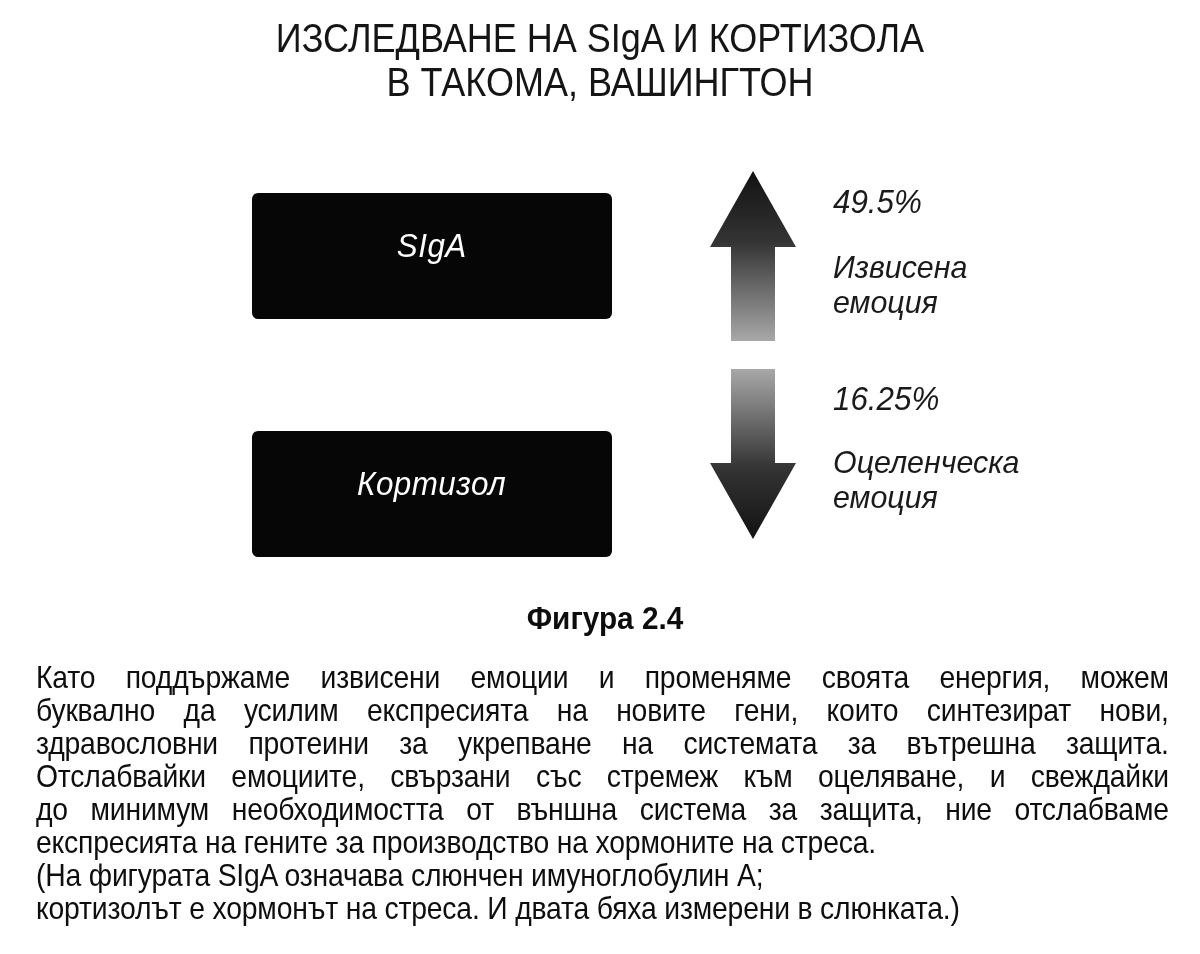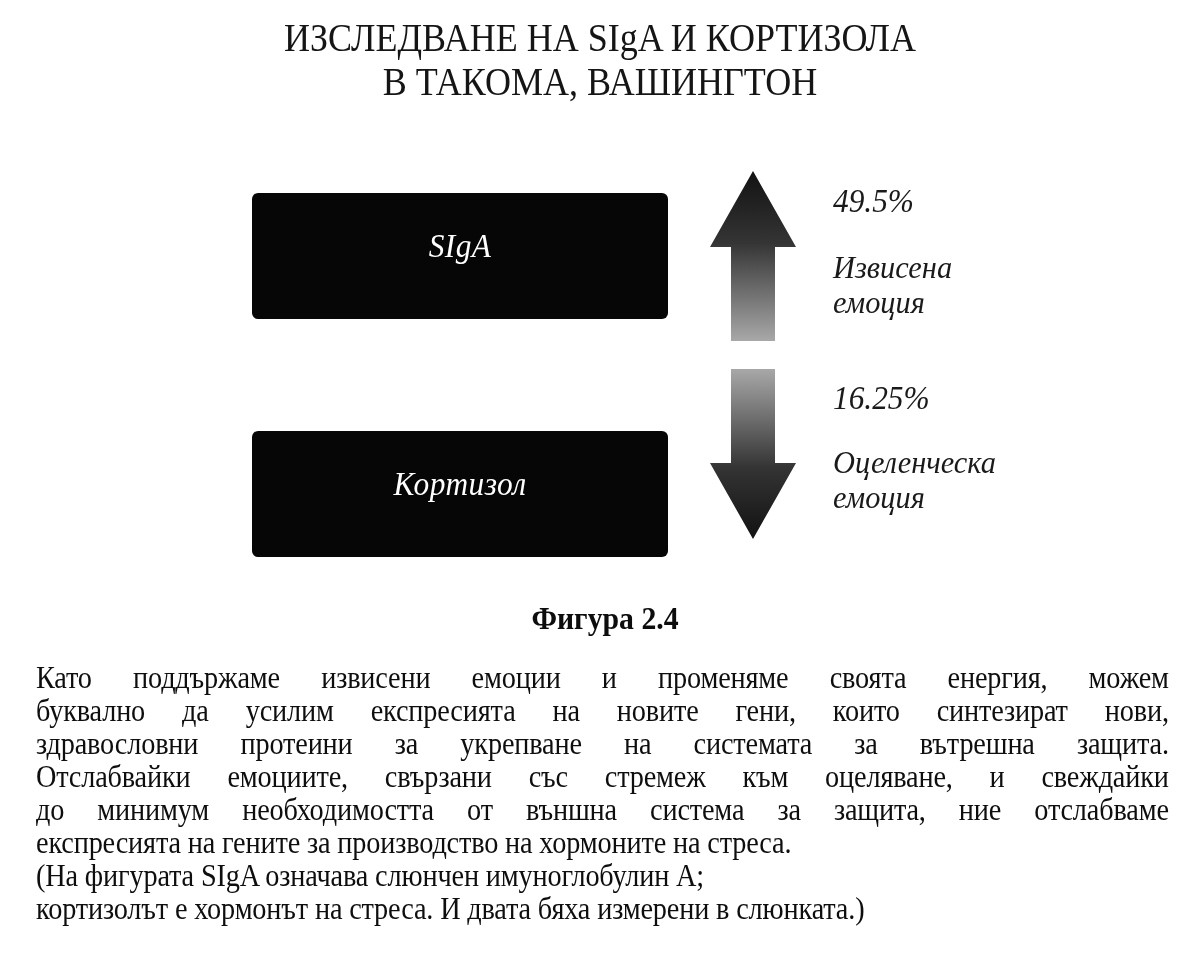--- a/index.html
+++ b/index.html
@@ -1,21 +1,21 @@
 <!DOCTYPE html>
 <html><head>
 <meta charset="utf-8">
 <style>
   html, body { margin: 0; padding: 0; background: #ffffff; }
   .page {
     position: relative;
     width: 1200px;
     height: 954px;
     background: #ffffff;
-    font-family: Liberation Serif, serif;
+    font-family: Liberation Sans, sans-serif;
     color: #111111;
     overflow: hidden;
   }
   
   .title {
     position: absolute;
     top: 16px;
     left: 0;
     width: 1200px;
     margin: 0;
@@ -26,21 +26,21 @@
     color: #151515;
     transform: scaleX(0.90);
     transform-origin: 50% 0;
   }
   .title-line { display: block; }
   
   .figure { position: absolute; top: 0; left: 0; width: 1200px; height: 650px; }
   .bar {
     position: absolute;
     left: 252px;
-    width: 416px;
+    width: 360px;
     height: 126px;
     background: #060606;
     border-radius: 6px;
     display: flex;
     align-items: center;
     justify-content: center;
   }
   .bar-siga { top: 193px; }
   .bar-cortisol { top: 395px; margin-top: 36px; }
   .bar-label {

